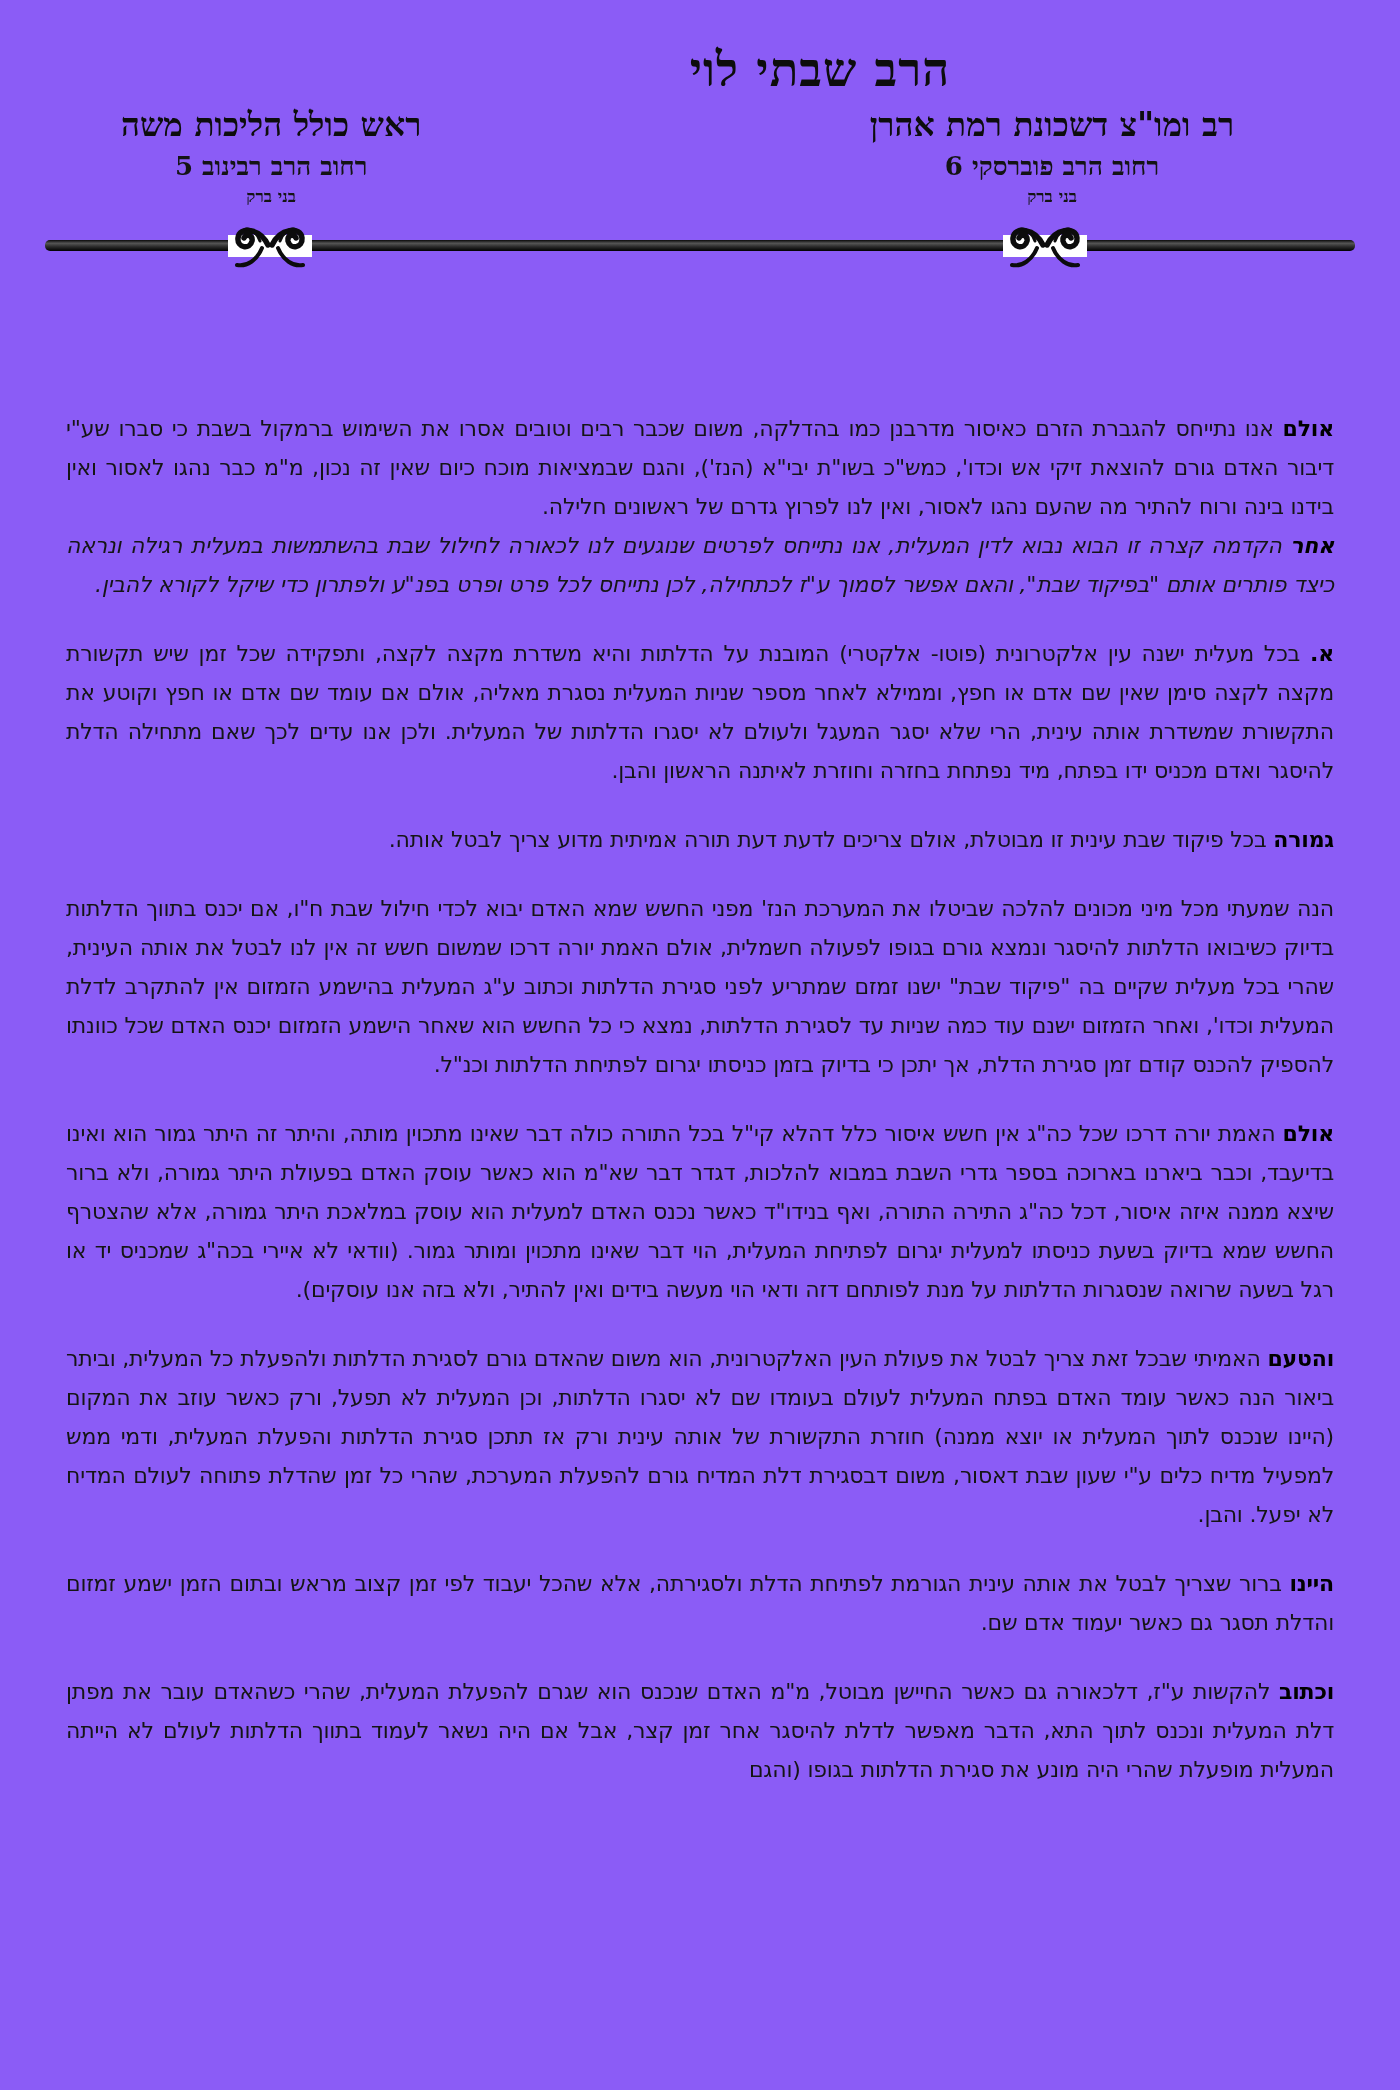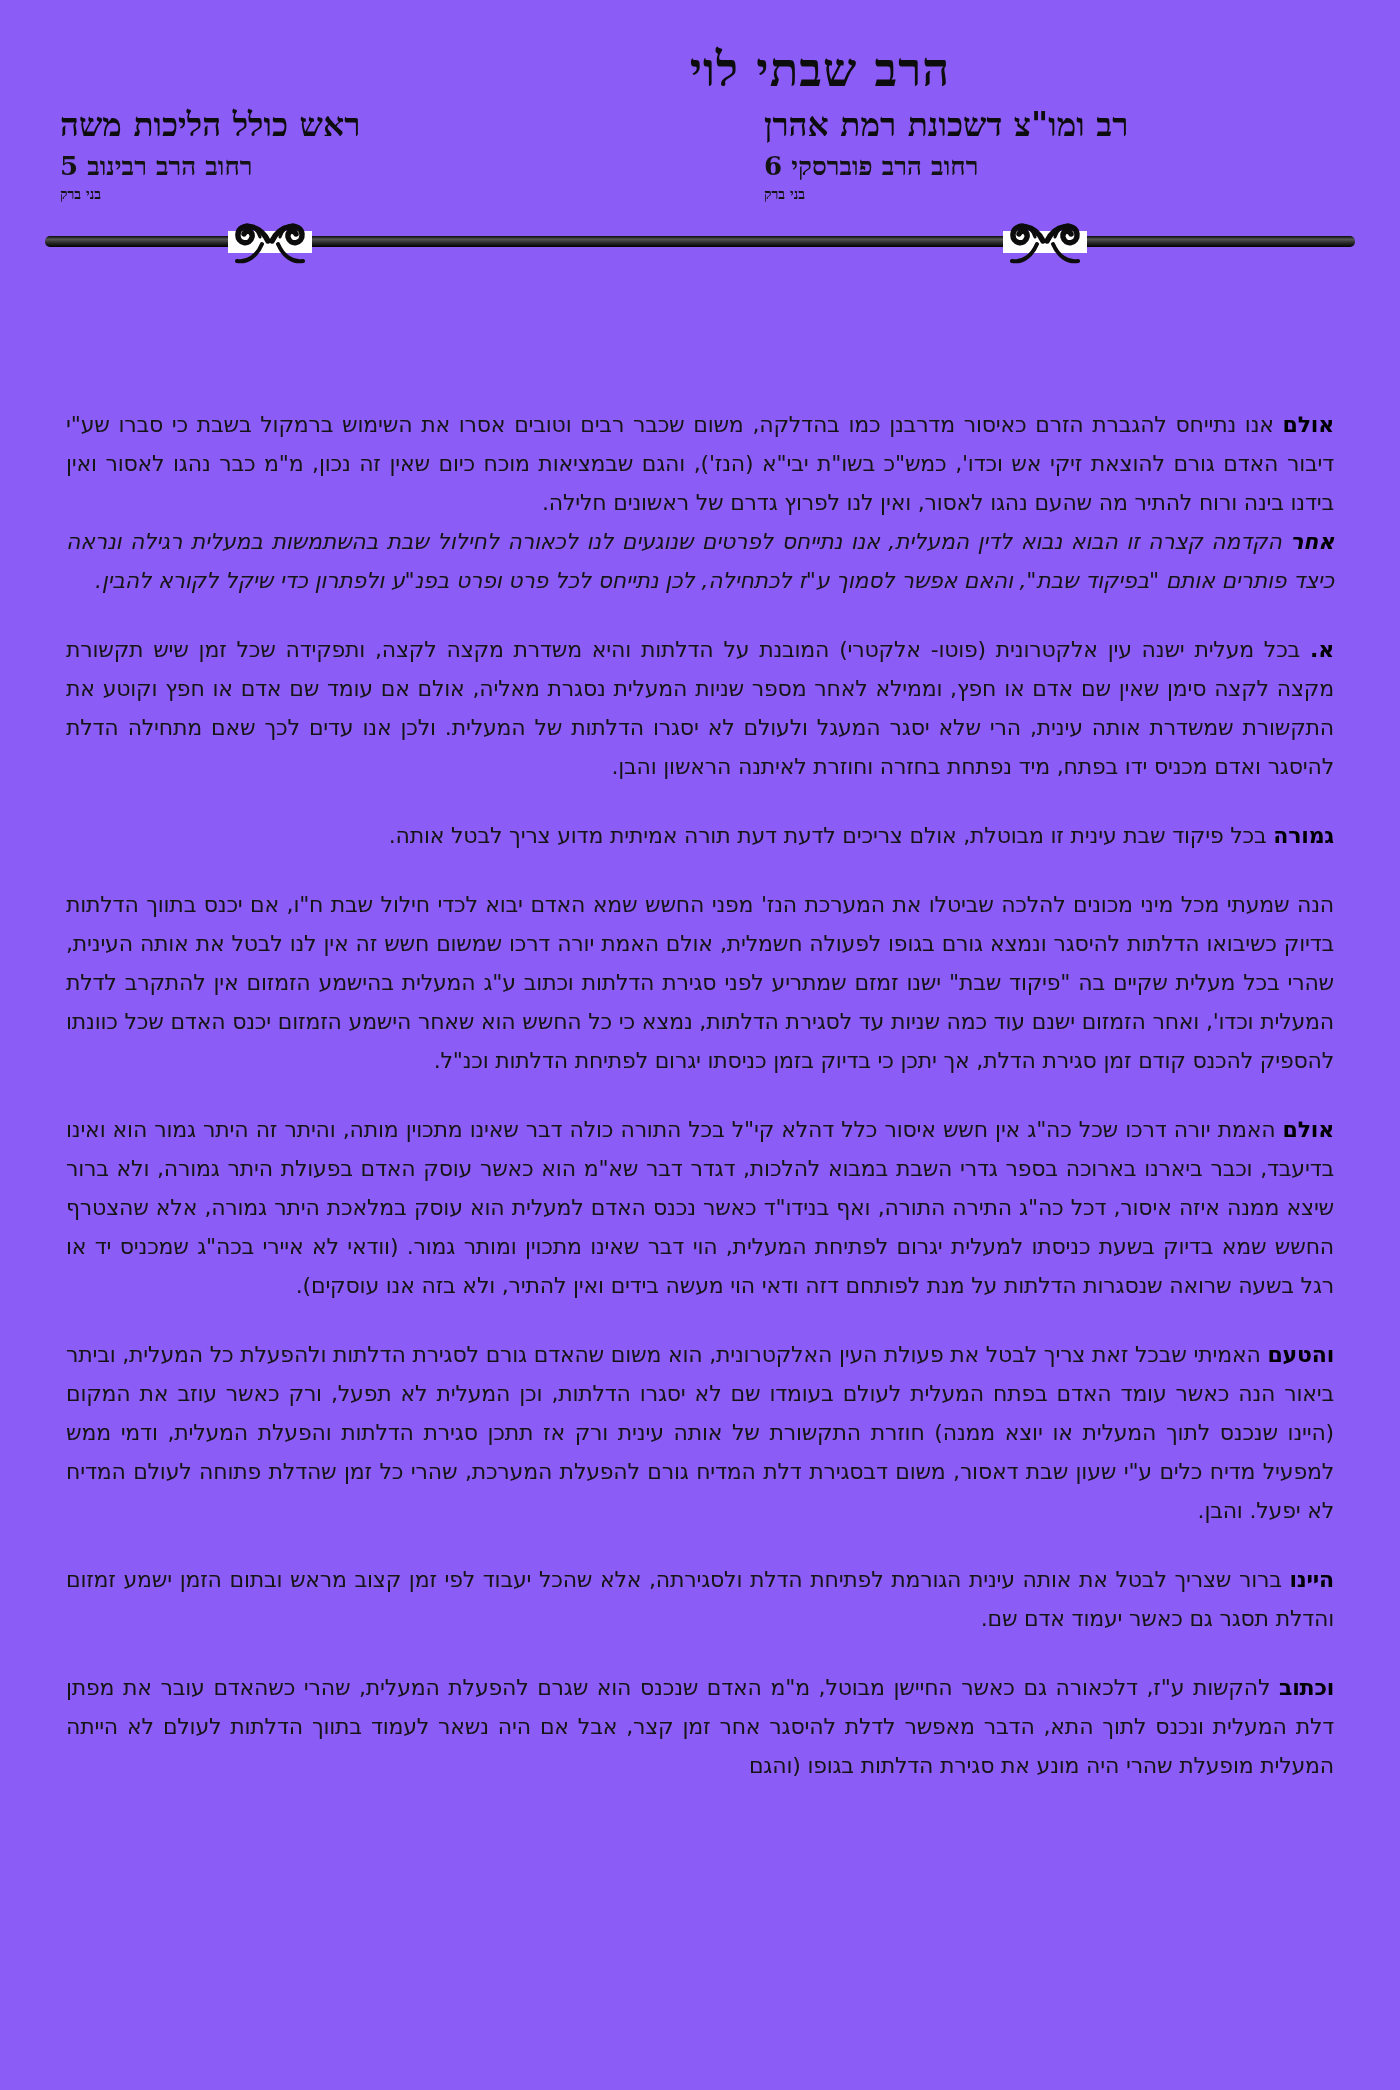--- a/index.html
+++ b/index.html
@@ -26,26 +26,26 @@
     font-weight:700;
     letter-spacing:1px;
     color:#0d0d0d;
   }
   .letterhead-cols{
     display:flex;
     justify-content:space-between;
     align-items:flex-start;
     padding:6px 60px 0 60px;
   }
-  .lh-col{text-align:left;line-height:1.32;}
+  .lh-col{text-align:center;line-height:1.32;}
   .lh-col.right{width:45%;}
   .lh-col.left{width:33%;}
   .lh-role{font-size:33px;font-weight:700;color:#0d0d0d;}
   .lh-addr{font-size:26px;font-weight:700;color:#141414;margin-top:2px;}
-  .lh-city{font-size:14px;font-weight:700;color:#141414;margin-top:2px;}
+  .lh-city{font-size:17px;font-weight:700;color:#141414;margin-top:2px;}
   
   .divider{
     margin:14px 45px 0 45px;
     height:50px;
   }
   .divider svg{display:block;}
   
   .letter-body{
     margin-top:138px;
     padding:0 66px 0 66px;

